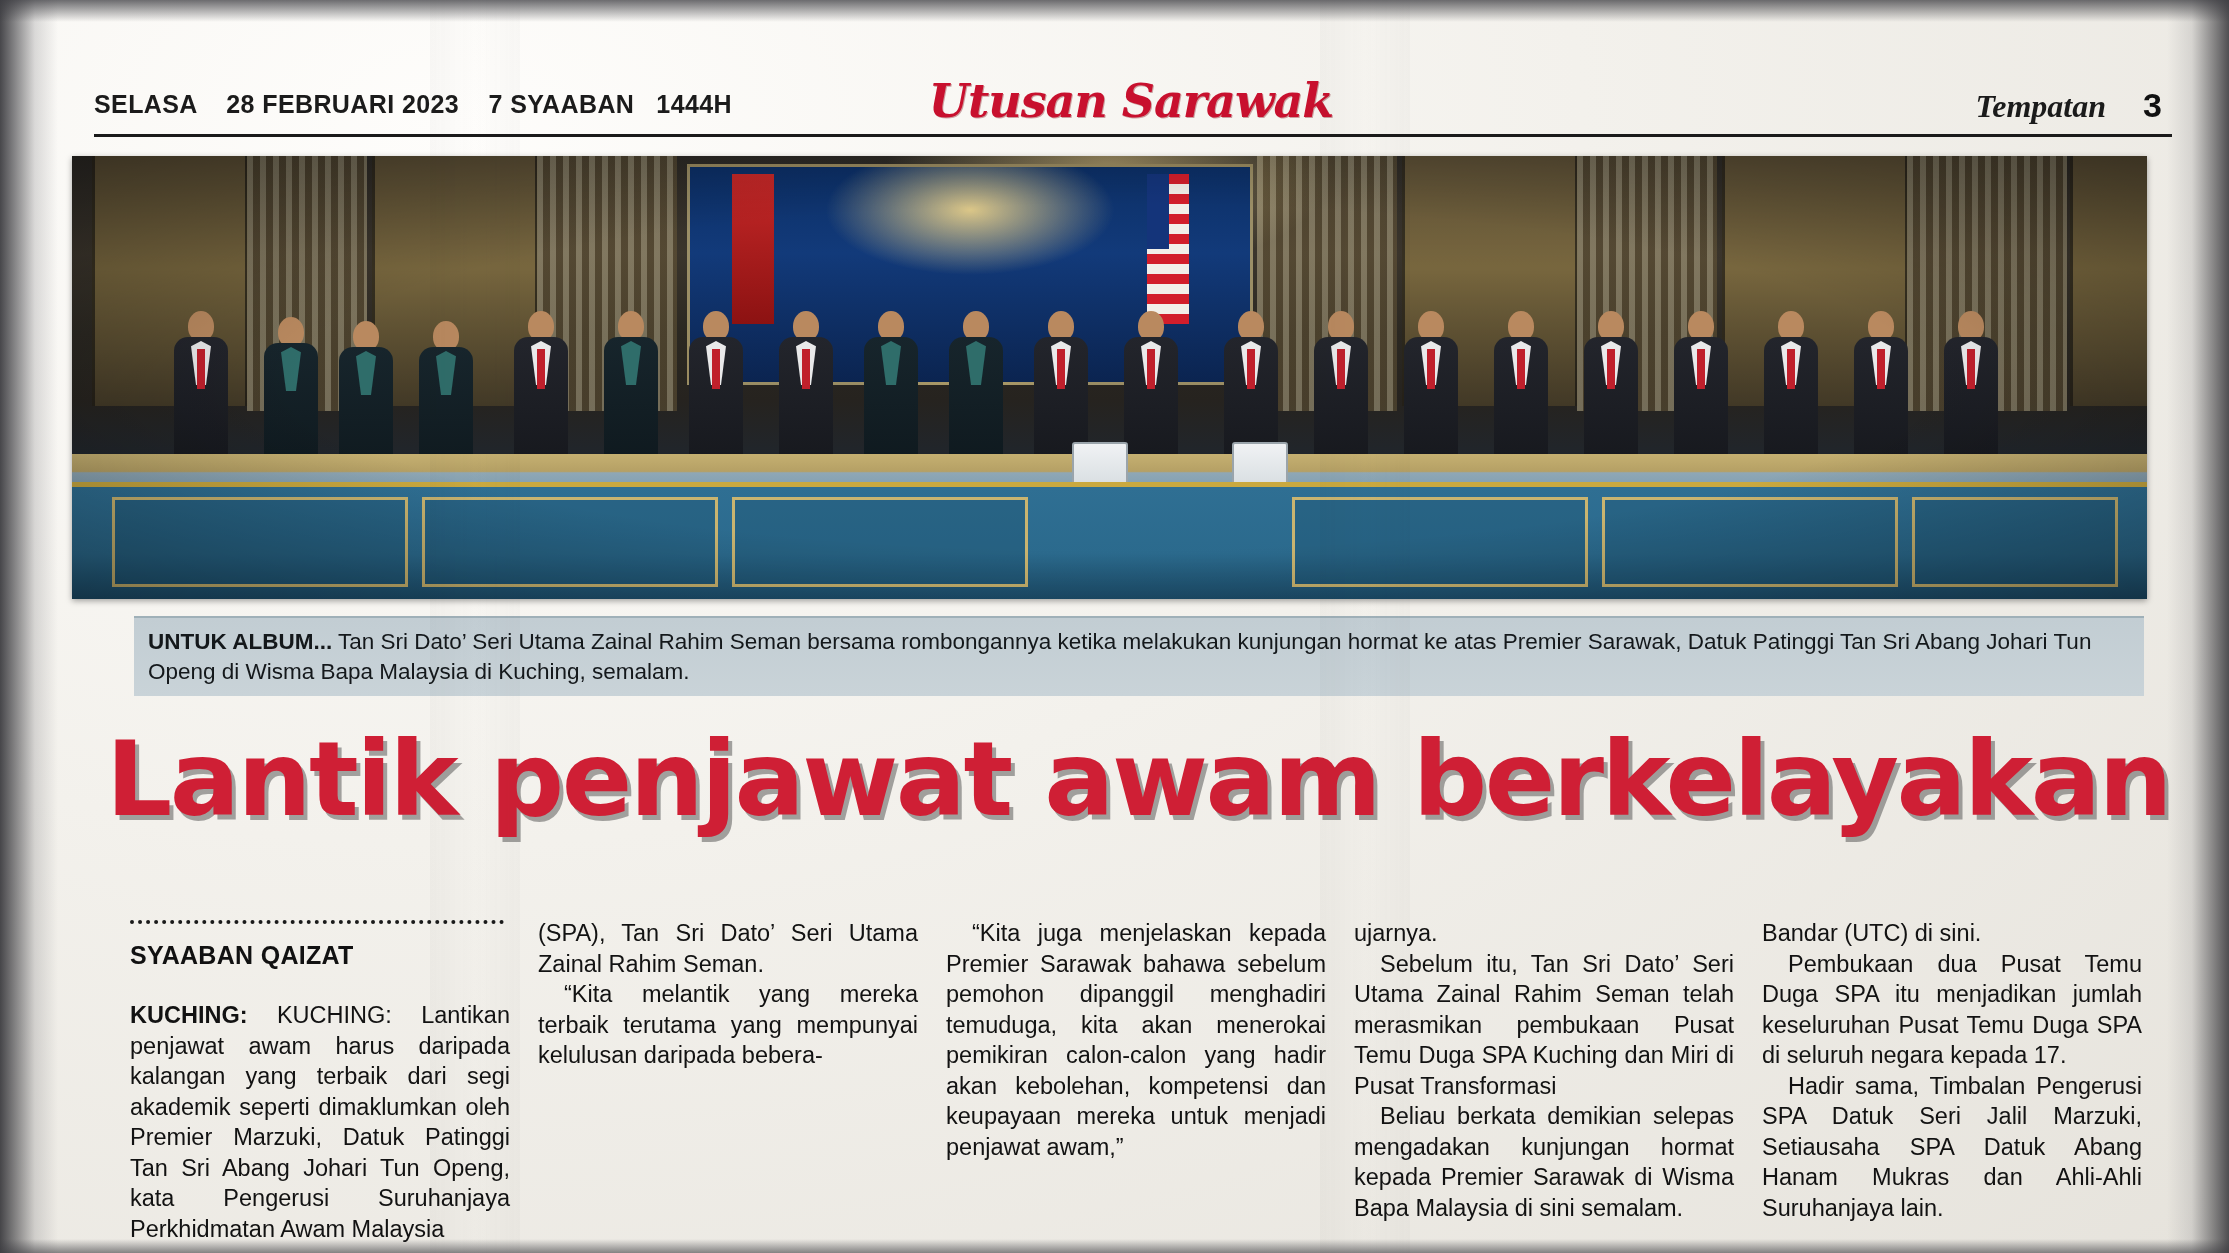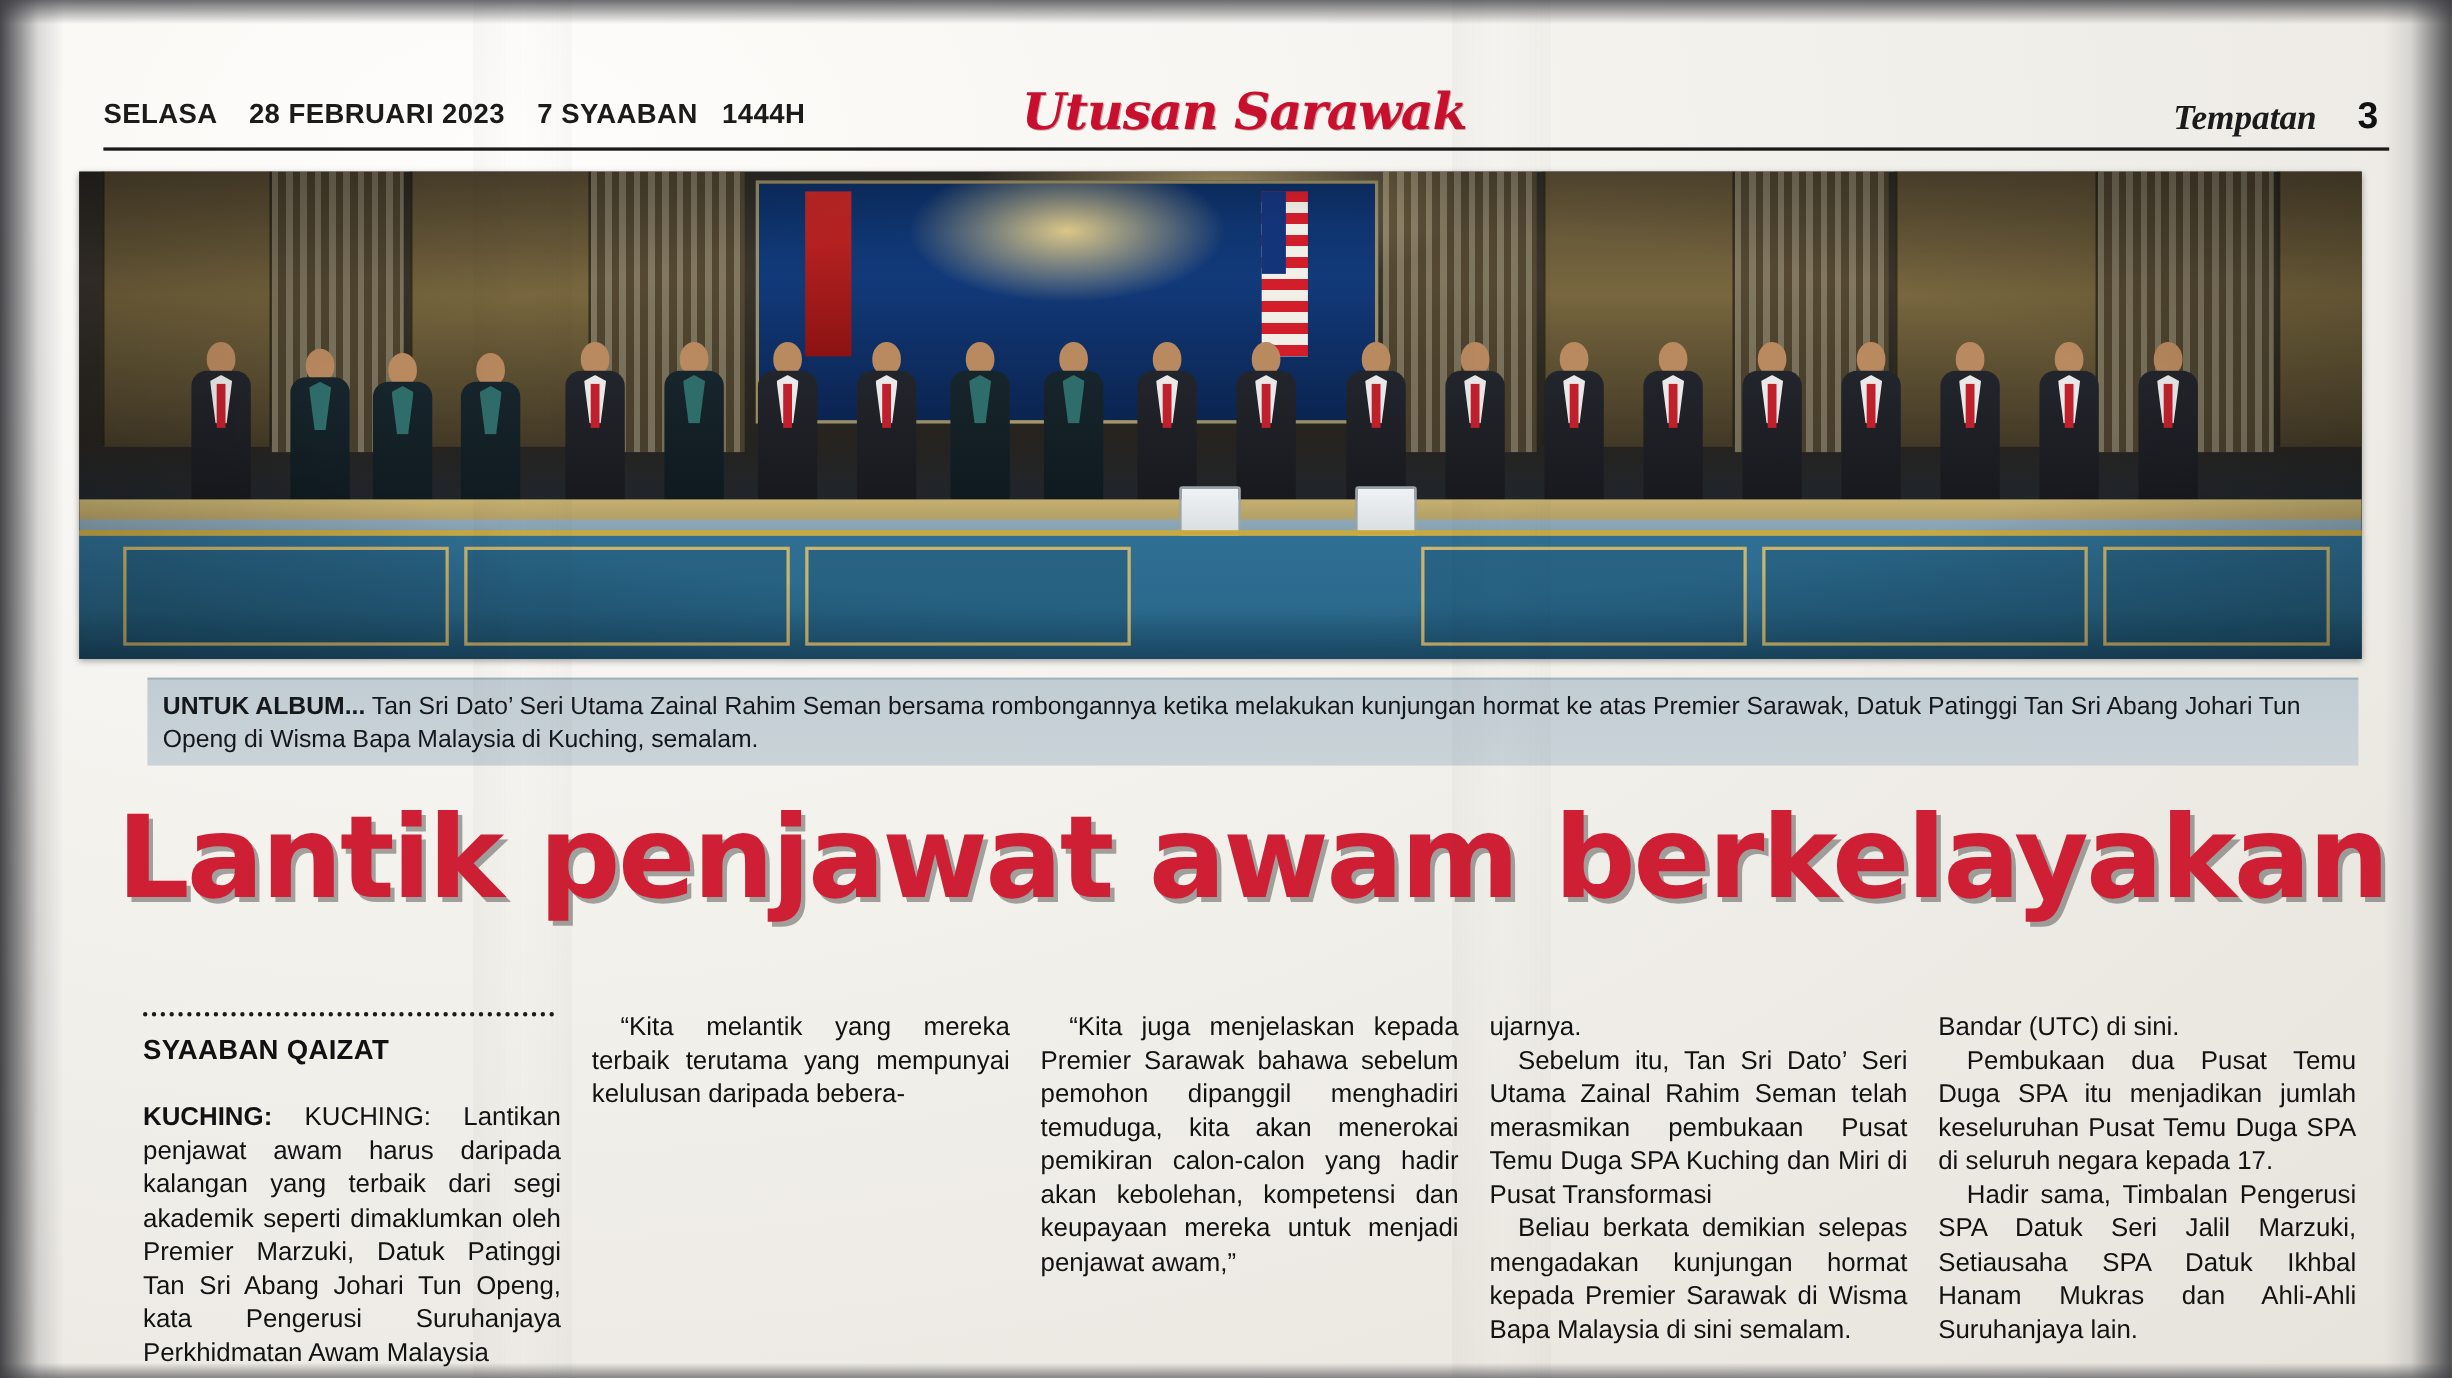--- a/index.html
+++ b/index.html
@@ -523,37 +523,38 @@
 
       <div class="col">
         <div id="dot-rule"></div>
         <div id="byline">SYAABAN QAIZAT</div>
         <div id="col1-body">
           <p><span class="place">KUCHING:</span> <span>KUCHING: Lantikan penjawat awam harus daripada kalangan yang terbaik dari segi akademik seperti dimaklumkan oleh Premier Marzuki, Datuk Patinggi Tan Sri Abang Johari Tun Openg, kata Pengerusi Suruhanjaya Perkhidmatan Awam Malaysia</span></p>
         </div>
       </div>
 
       <div class="col">
+        <p>(SPA), Tan Sri Dato’ Seri Utama Zainal Rahim Seman.</p>
         <p class="indent">“Kita melantik yang mereka terbaik terutama yang mempunyai kelulusan daripada bebera-</p>
       </div>
 
       <div class="col">
         <p class="indent">“Kita juga menjelaskan kepada Premier Sarawak bahawa sebelum pemohon dipanggil menghadiri temuduga, kita akan menerokai pemikiran calon-calon yang hadir akan kebolehan, kompetensi dan keupayaan mereka untuk menjadi penjawat awam,”</p>
       </div>
 
       <div class="col">
         <p>ujarnya.</p>
         <p class="indent">Sebelum itu, Tan Sri Dato’ Seri Utama Zainal Rahim Seman telah merasmikan pembukaan Pusat Temu Duga SPA Kuching dan Miri di Pusat Transformasi</p>
         <p class="indent">Beliau berkata demikian selepas mengadakan kunjungan hormat kepada Premier Sarawak di Wisma Bapa Malaysia di sini semalam.</p>
       </div>
 
       <div class="col">
         <p>Bandar (UTC) di sini.</p>
         <p class="indent">Pembukaan dua Pusat Temu Duga SPA itu menjadikan jumlah keseluruhan Pusat Temu Duga SPA di seluruh negara kepada 17.</p>
-        <p class="indent">Hadir sama, Timbalan Pengerusi SPA Datuk Seri Jalil Marzuki, Setiausaha SPA Datuk Ikhbal Hanam Mukras dan Ahli-Ahli Suruhanjaya lain.</p>
+        <p class="indent">Hadir sama, Timbalan Pengerusi SPA Datuk Seri Jalil Marzuki, Setiausaha SPA Datuk Abang Hanam Mukras dan Ahli-Ahli Suruhanjaya lain.</p>
       </div>
 
     </div>
   </div>
 
   <div class="paper-crease-v" style="left:430px;"></div>
   <div class="paper-crease-v" style="left:1320px;"></div>
   <div id="edge-left" class="shadow-edge"></div>
   <div id="edge-right" class="shadow-edge"></div>
   <div id="edge-top" class="shadow-edge"></div>

